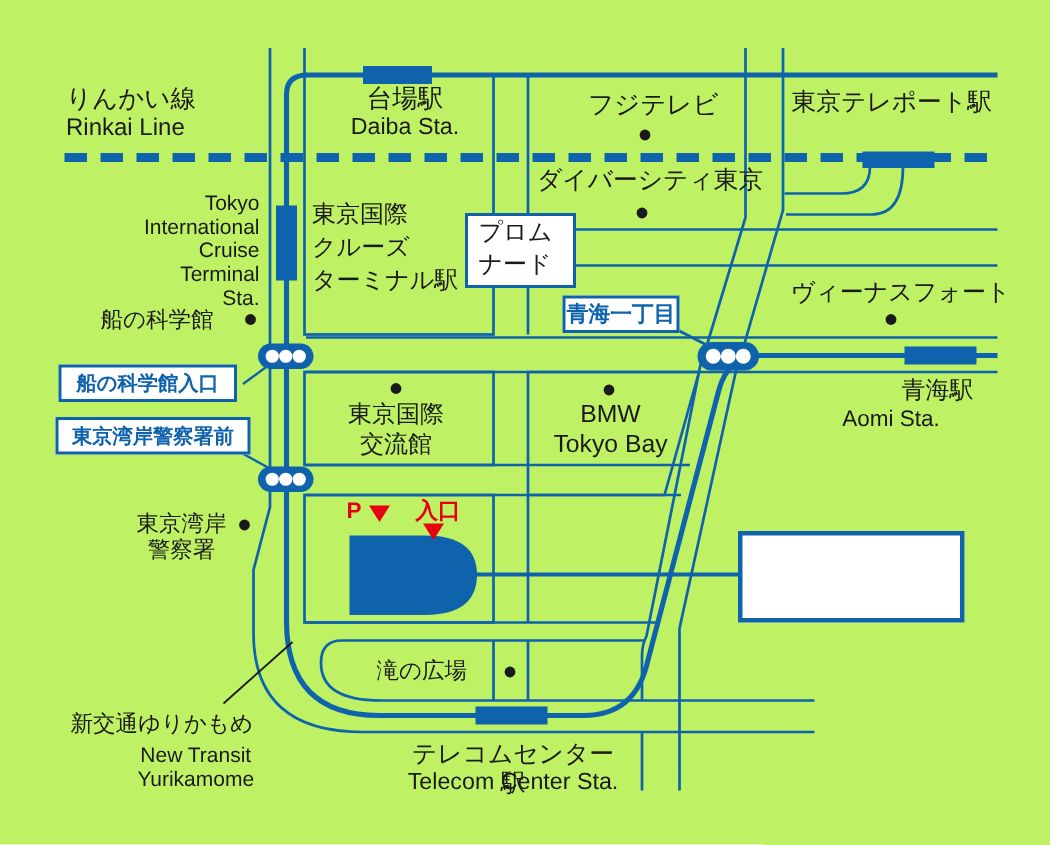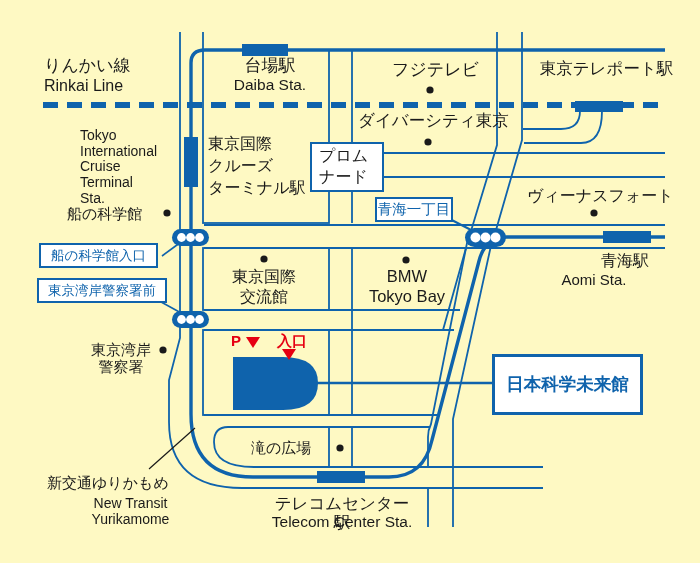--- a/index.html
+++ b/index.html
@@ -1,23 +1,23 @@
 <!DOCTYPE html>
 <html><head>
 <meta charset="utf-8">
 <style>
   html,body{margin:0;padding:0;background:#fff;}
-  .map{position:relative;width:700px;height:563px;background:#fef9c3;overflow:hidden;
+  .map{position:relative;width:700px;height:563px;background:#bef264;overflow:hidden;
        font-family:"Liberation Sans","DejaVu Sans",sans-serif;color:#1a1a1a;}
   .map svg{position:absolute;left:0;top:0;}
   .lbl{position:absolute;white-space:pre-line;line-height:1.18;}
   .ctr{text-align:center;}
-  .rgt{text-align:left;}
+  .rgt{text-align:right;}
   .badge{position:absolute;background:#fff;border:2px solid #0f63ac;color:#0f63ac;
-         font-weight:normal;display:flex;align-items:center;justify-content:center;
+         font-weight:bold;display:flex;align-items:center;justify-content:center;
          white-space:nowrap;}
   .bigbadge{position:absolute;background:#fff;border:3px solid #0f63ac;color:#0f63ac;
          font-weight:bold;display:flex;flex-direction:column;align-items:center;justify-content:center;
          line-height:1.3;}
   .prom{position:absolute;background:#fff;border:2px solid #0f63ac;color:#1a1a1a;
         display:flex;align-items:center;padding-left:7px;line-height:1.3;}
   .red{color:#e60012;font-weight:bold;}
   .tri{position:absolute;width:0;height:0;border-left:7px solid transparent;
        border-right:7px solid transparent;border-top:11px solid #e60012;}
 </style>
@@ -98,21 +98,21 @@
   </svg>
 
   <div class="lbl" style="left:44px;top:56px;font-size:17px;">りんかい線</div>
   <div class="lbl" style="left:44px;top:77px;font-size:16px;">Rinkai Line</div>
 
   <div class="lbl ctr" style="left:215px;top:56px;width:110px;font-size:17px;">台場駅</div>
   <div class="lbl ctr" style="left:215px;top:76px;width:110px;font-size:15.5px;">Daiba Sta.</div>
 
   <div class="lbl" style="left:392px;top:60px;font-size:17px;">フジテレビ</div>
 
-  <div class="lbl ctr" style="left:534px;top:59px;width:145px;font-size:16.5px;">東京テレポート駅</div>
+  <div class="lbl ctr" style="left:522px;top:59px;width:145px;font-size:16.5px;font-family:Liberation Mono, monospace;">東京テレポート駅</div>
 
   <div class="lbl" style="left:358px;top:111px;font-size:16.5px;">ダイバーシティ東京</div>
 
   <div class="lbl rgt" style="left:80px;top:128px;width:93px;font-size:14px;line-height:1.12;">Tokyo
 International
 Cruise Terminal
 Sta.</div>
   <div class="lbl" style="left:208px;top:133px;font-size:16px;line-height:1.38;">東京国際
 クルーズ
 ターミナル駅</div>
@@ -138,21 +138,20 @@
 
   <div class="lbl ctr" style="left:82px;top:342px;width:78px;font-size:15px;line-height:1.12;">東京湾岸
 警察署</div>
 
   <div class="lbl red" style="left:231px;top:332px;font-size:15px;">P</div>
   <div class="tri" style="left:246px;top:337px;"></div>
   <div class="lbl red" style="left:277px;top:332px;font-size:15px;">入口</div>
   <div class="tri" style="left:282px;top:349px;"></div>
 
   <div class="bigbadge" style="left:492px;top:354px;width:145px;height:55px;font-size:17.5px;">
-    <span>日本科学未来館</span>
   </div>
 
   <div class="lbl" style="left:251px;top:439px;font-size:15px;">滝の広場</div>
 
   <div class="lbl" style="left:47px;top:474px;font-size:15px;">新交通ゆりかもめ</div>
   <div class="lbl ctr" style="left:73px;top:495px;width:115px;font-size:14px;line-height:1.15;">New Transit
 Yurikamome</div>
 
   <div class="lbl ctr" style="left:267px;top:494px;width:150px;font-size:16.5px;">テレコムセンター駅</div>
   <div class="lbl ctr" style="left:267px;top:513px;width:150px;font-size:15.5px;">Telecom Center Sta.</div>

